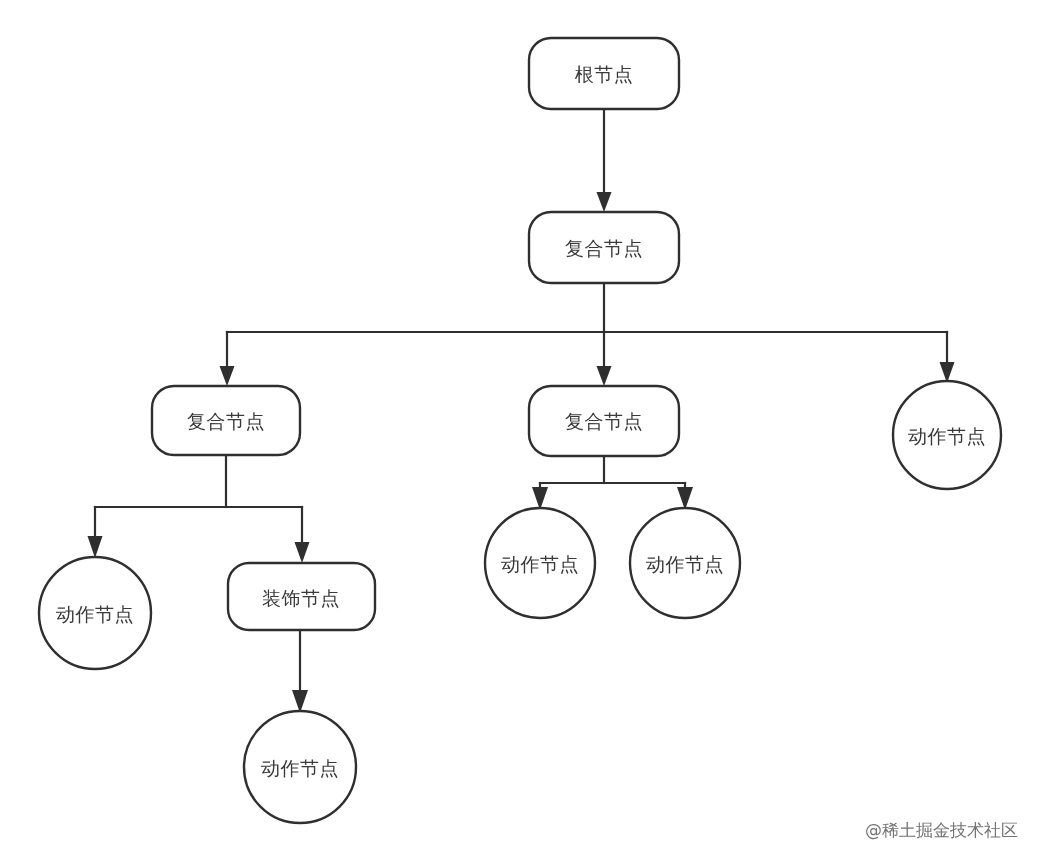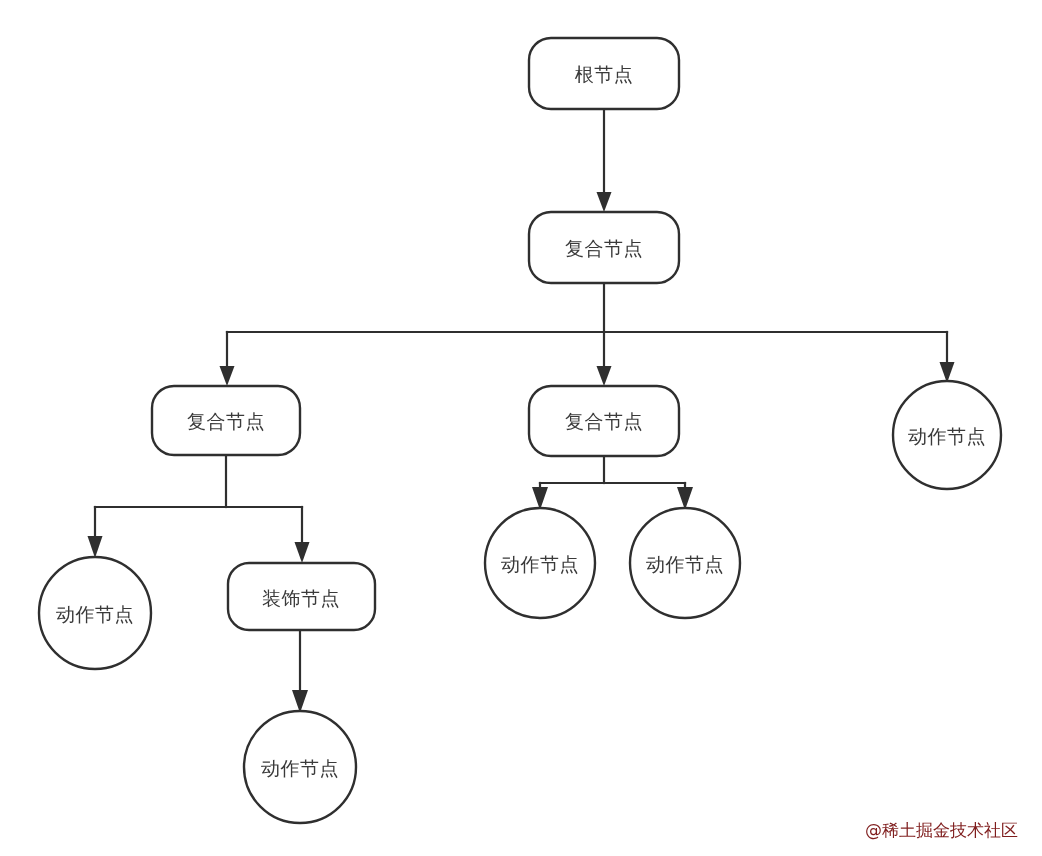--- a/index.html
+++ b/index.html
@@ -44,21 +44,21 @@
   }
   .arrow-head {
     fill: #2f2f2f;
     stroke: none;
   }
   .watermark-text {
     position: absolute;
     right: 24px;
     bottom: 14px;
     font-size: 17px;
-    color: #7f1d1d;
+    color: #737373;
     font-family: "DejaVu Sans", "Liberation Sans", sans-serif;
     white-space: nowrap;
     user-select: none;
   }
 </style>
 </head>
 <body>
 
 <svg id="diagram-canvas" viewBox="0 0 1042 856" xmlns="http://www.w3.org/2000/svg">
 

